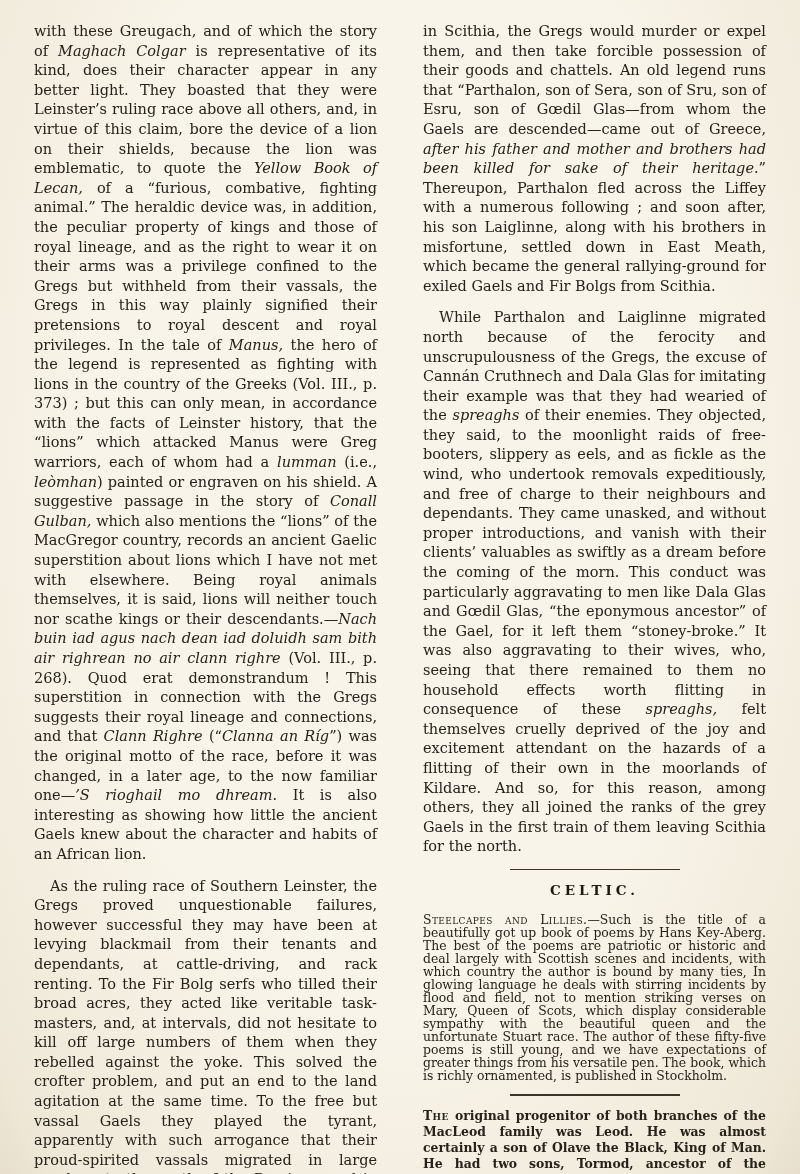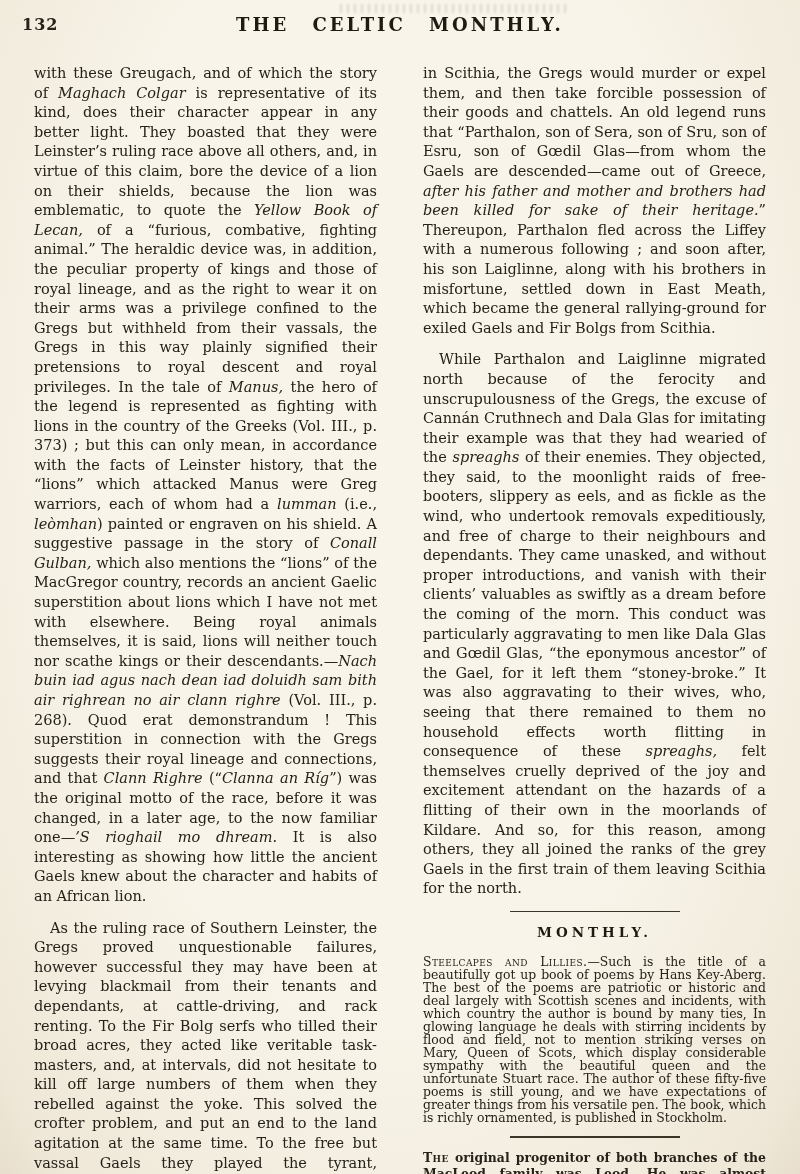--- a/index.html
+++ b/index.html
@@ -43,40 +43,36 @@
     letter-spacing:4px; margin:4px 0 10px 0; color:#1f1b13;
   }
   .review-text { font-size:12.4px; line-height:13px; }
   .note-text { font-size:12.4px; line-height:16.3px; font-weight:bold; }
 </style>
 </head>
 <body>
 
 <div class="page">
 
-  <div class="masthead">
-    <span class="page-number">132</span>
-    <h1 class="journal-title">THE CELTIC MONTHLY.</h1>
-  </div>
 
   <div class="columns">
 
     <div class="col">
       <p><span>with these Greugach, and of which the story of </span><span class="run-italic">Maghach Colgar</span><span> is representative of its kind, does their character appear in any better light. They boasted that they were Leinster’s ruling race above all others, and, in virtue of this claim, bore the device of a lion on their shields, because the lion was emblematic, to quote the </span><span class="run-italic">Yellow Book of Lecan,</span><span> of a “furious, combative, fighting animal.” The heraldic device was, in addition, the peculiar property of kings and those of royal lineage, and as the right to wear it on their arms was a privilege confined to the Gregs but withheld from their vassals, the Gregs in this way plainly signified their pretensions to royal descent and royal privileges. In the tale of </span><span class="run-italic">Manus,</span><span> the hero of the legend is represented as fighting with lions in the country of the Greeks (Vol. III., p. 373) ; but this can only mean, in accordance with the facts of Leinster history, that the “lions” which attacked Manus were Greg warriors, each of whom had a </span><span class="run-italic">lumman</span><span> (i.e., </span><span class="run-italic">leòmhan</span><span>) painted or engraven on his shield. A suggestive passage in the story of </span><span class="run-italic">Conall Gulban,</span><span> which also mentions the “lions” of the MacGregor country, records an ancient Gaelic superstition about lions which I have not met with elsewhere. Being royal animals themselves, it is said, lions will neither touch nor scathe kings or their descendants.—</span><span class="run-italic">Nach buin iad agus nach dean iad doluidh sam bith air righrean no air clann righre</span><span> (Vol. III., p. 268). Quod erat demonstrandum ! This superstition in connection with the Gregs suggests their royal lineage and connections, and that </span><span class="run-italic">Clann Righre</span><span> (“</span><span class="run-italic">Clanna an Ríg</span><span>”) was the original motto of the race, before it was changed, in a later age, to the now familiar one—</span><span class="run-italic">’S rioghail mo dhream.</span><span> It is also interesting as showing how little the ancient Gaels knew about the character and habits of an African lion.</span></p>
       <p class="indent"><span>As the ruling race of Southern Leinster, the Gregs proved unquestionable failures, however successful they may have been at levying blackmail from their tenants and dependants, at cattle-driving, and rack renting. To the Fir Bolg serfs who tilled their broad acres, they acted like veritable task-masters, and, at intervals, did not hesitate to kill off large numbers of them when they rebelled against the yoke. This solved the crofter problem, and put an end to the land agitation at the same time. To the free but vassal Gaels they played the tyrant, apparently with such arrogance that their proud-spirited vassals migrated in large numbers to the north of the Province, and in this way cut themselves adrift from their ferocious kinsmen in the “land of Greece.”</span></p>
       <p class="indent"><span>From all the early accounts that have come down to us, it would seem that when any nobles of the vassal Gaels acquired valuable property</span></p>
     </div>
 
     <div class="col">
       <p><span>in Scithia, the Gregs would murder or expel them, and then take forcible possession of their goods and chattels. An old legend runs that “Parthalon, son of Sera, son of Sru, son of Esru, son of Gœdil Glas—from whom the Gaels are descended—came out of Greece, </span><span class="run-italic">after his father and mother and brothers had been killed for sake of their heritage.</span><span>” Thereupon, Parthalon fled across the Liffey with a numerous following ; and soon after, his son Laiglinne, along with his brothers in misfortune, settled down in East Meath, which became the general rallying-ground for exiled Gaels and Fir Bolgs from Scithia.</span></p>
       <p class="indent"><span>While Parthalon and Laiglinne migrated north because of the ferocity and unscrupulousness of the Gregs, the excuse of Cannán Cruthnech and Dala Glas for imitating their example was that they had wearied of the </span><span class="run-italic">spreaghs</span><span> of their enemies. They objected, they said, to the moonlight raids of free-booters, slippery as eels, and as fickle as the wind, who undertook removals expeditiously, and free of charge to their neighbours and dependants. They came unasked, and without proper introductions, and vanish with their clients’ valuables as swiftly as a dream before the coming of the morn. This conduct was particularly aggravating to men like Dala Glas and Gœdil Glas, “the eponymous ancestor” of the Gael, for it left them “stoney-broke.” It was also aggravating to their wives, who, seeing that there remained to them no household effects worth flitting in consequence of these </span><span class="run-italic">spreaghs,</span><span> felt themselves cruelly deprived of the joy and excitement attendant on the hazards of a flitting of their own in the moorlands of Kildare. And so, for this reason, among others, they all joined the ranks of the grey Gaels in the first train of them leaving Scithia for the north.</span></p>
 
       <div class="rule"></div>
 
-      <h2 class="review-heading">MONTHLY.</h2>
+      <h2 class="review-heading">CELTIC.</h2>
       <p class="review-text"><span class="run-smallcaps">Steelcapes and Lillies.</span><span>—Such is the title of a beautifully got up book of poems by Hans Key-Aberg. The best of the poems are patriotic or historic and deal largely with Scottish scenes and incidents, with which country the author is bound by many ties, In glowing language he deals with stirring incidents by flood and field, not to mention striking verses on Mary, Queen of Scots, which display considerable sympathy with the beautiful queen and the unfortunate Stuart race. The author of these fifty-five poems is still young, and we have expectations of greater things from his versatile pen. The book, which is richly ornamented, is published in Stockholm.</span></p>
 
       <div class="rule"></div>
 
       <p class="note-text"><span class="run-smallcaps">The</span><span> original progenitor of both branches of the MacLeod family was Leod. He was almost certainly a son of Olave the Black, King of Man. He had two sons, Tormod, ancestor of the MacLeods of Harris ; and Torquil, the ancestor of the MacLeods of Lewis.</span></p>
     </div>
 
   </div>
 </div>
 

